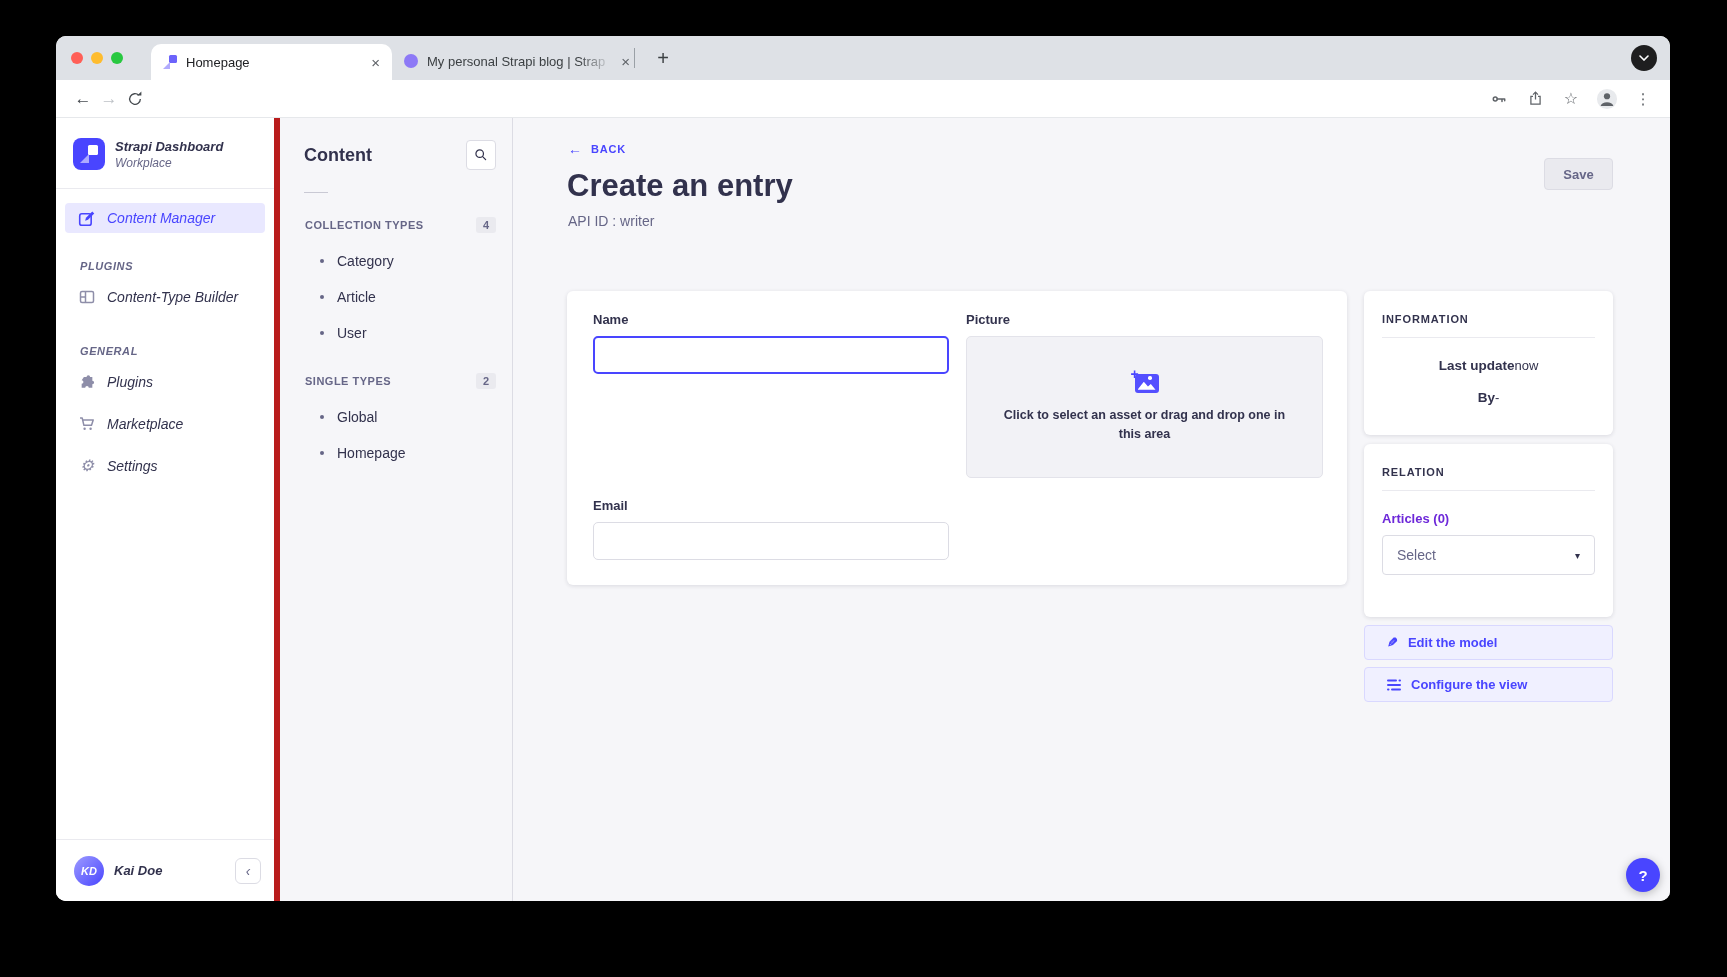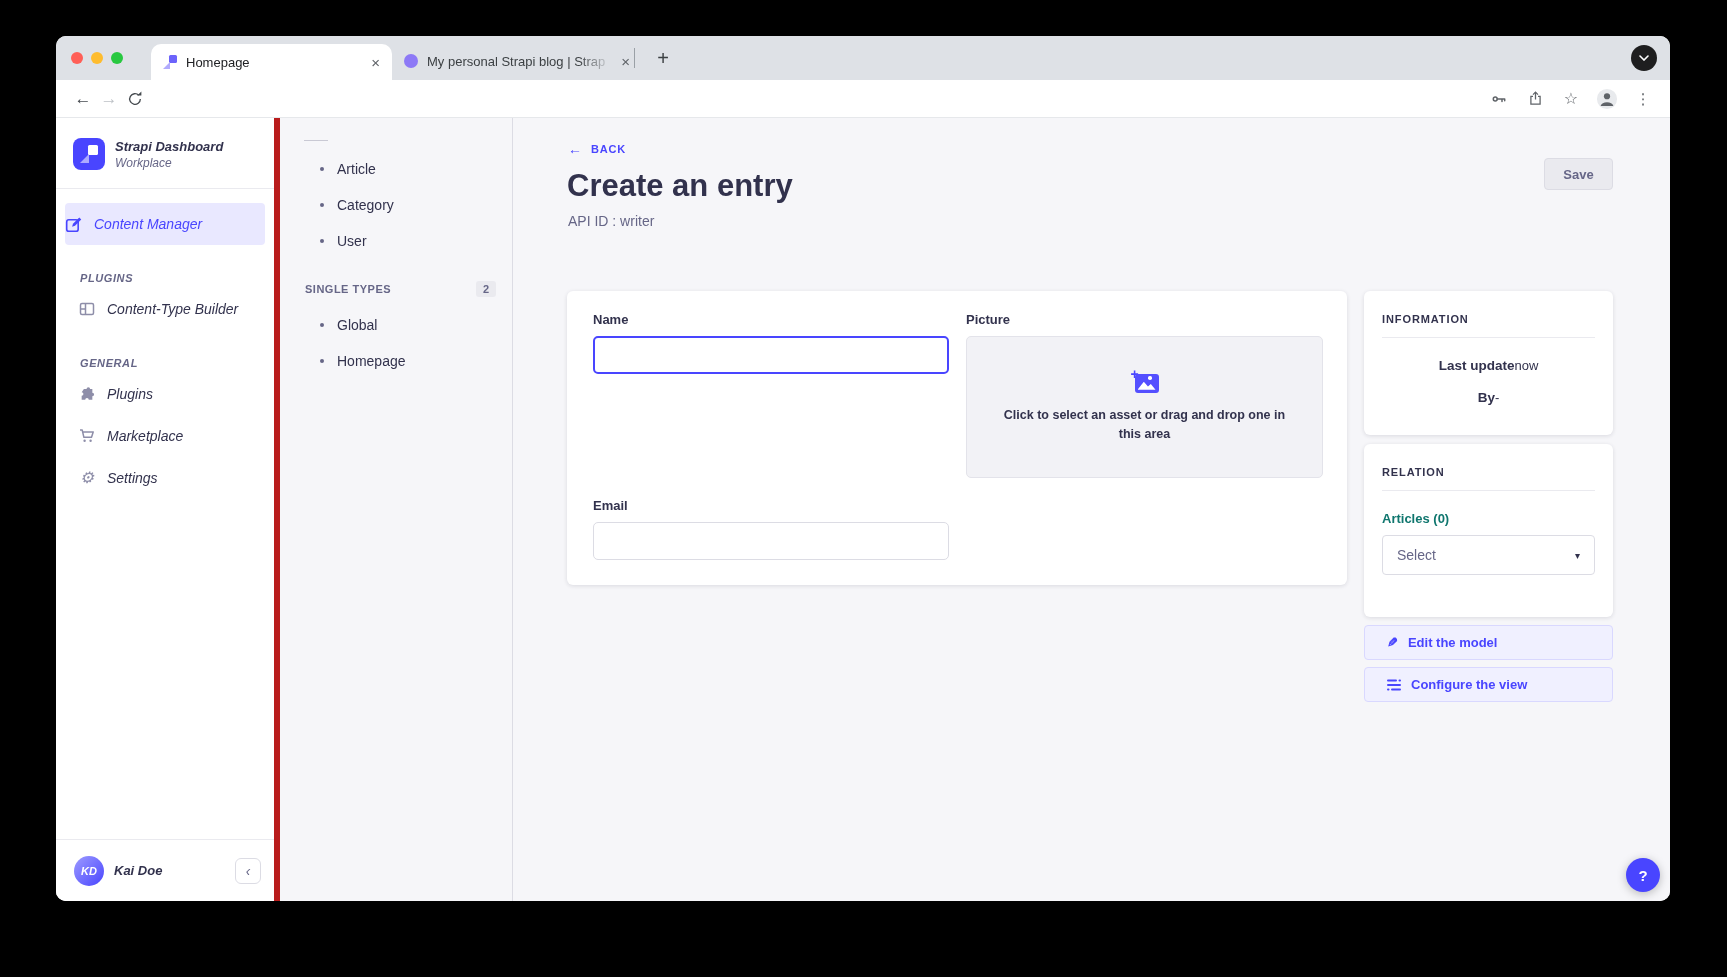--- a/index.html
+++ b/index.html
@@ -57,22 +57,22 @@
   
   .nav { width:224px; background:#fff; border-right:6px solid #b91c1c; display:flex; flex-direction:column;font-style:italic; }
   .brand { display:flex; align-items:center; gap:10px; padding:20px 14px 18px 17px; }
   .logo { width:32px; height:32px; border-radius:8px; background:#4945ff; position:relative; flex:0 0 auto; }
   .logo .sq { position:absolute; right:7px; top:7px; width:10px; height:10px; border-radius:1.5px; background:#fff; }
   .logo .tr { position:absolute; left:7px; bottom:7px; width:9px; height:9px; background:rgba(255,255,255,.55);
               clip-path:polygon(100% 0, 100% 100%, 0 100%); }
   .brand-title { font-size:13px; font-weight:700; color:#32324d; }
   .brand-sub { font-size:12px; color:#666687; margin-top:2px; }
   .nav-divider { border-top:1px solid #eaeaef; }
-  .cm-item { margin:14px 9px 0; height:42px; border-radius:4px; background:#e9e8ff;
-             display:flex; align-items:center; gap:12px; cursor:pointer; }
+  .cm-item { margin:14px 9px 0; height:30px; border-radius:4px; background:#e9e8ff;
+             display:flex; align-items:center; gap:12px; padding-left:13px; cursor:pointer; }
   .cm-item .lbl { font-size:14px; font-weight:500; color:#4945ff; }
   .sec-head { padding:27px 0 4px 24px; font-size:11px; font-weight:700; color:#666687; letter-spacing:.6px; }
   .nav-row { height:42px; display:flex; align-items:center; gap:12px; padding-left:23px;
              font-size:14px; color:#32324d; cursor:pointer; }
   .nav-row svg, .cm-item svg { flex:0 0 auto; }
   .gear-glyph { font-size:16px; color:#8e8ea9; width:16px; text-align:center; line-height:1; }
   .nav-foot { margin-top:auto; border-top:1px solid #eaeaef; height:62px; display:flex; align-items:center;
               gap:10px; padding:0 13px 0 18px; }
   .avatar { width:30px; height:30px; border-radius:50%; background:linear-gradient(135deg,#9d9bff,#4945ff);
             color:#fff; font-size:11px; font-weight:700; display:flex; align-items:center; justify-content:center; }
@@ -134,21 +134,21 @@
 
   .panel { position:absolute; left:851px; width:249px; background:#fff; border-radius:6px;
            box-shadow:0 1px 4px rgba(33,33,52,.13); padding:22px 18px; }
   .panel-info { top:173px; height:144px; }
   .panel-relation { top:326px; height:173px; }
   .panel-head { font-size:11px; font-weight:700; color:#32324d; letter-spacing:.9px; }
   .panel-divider { border-top:1px solid #eaeaef; margin:12px 0 20px; }
   .info-row { display:flex; justify-content:center; align-items:baseline; margin-bottom:17px; }
   .info-label { font-size:13.5px; font-weight:700; color:#32324d; }
   .info-value { font-size:13px; color:#32324d; }
-  .rel-label { font-size:13px; font-weight:700; color:#0f766e; margin-bottom:9px; }
+  .rel-label { font-size:13px; font-weight:700; color:#6d28d9; margin-bottom:9px; }
   .rel-select { height:40px; border:1px solid #dcdce4; border-radius:4px; background:#fff;
                 display:flex; align-items:center; justify-content:space-between; padding:0 14px; cursor:pointer; }
   .rel-select .val { font-size:14px; color:#666687; }
   .rel-chev { font-size:10px; color:#32324d; }
 
   .side-btn { position:absolute; left:851px; width:249px; height:35px; background:#f0f0ff;
               border:1px solid #d9d8ff; border-radius:4px; display:flex; align-items:center; gap:10px;
               padding-left:22px; color:#4945ff; font-size:13px; font-weight:600; cursor:pointer; }
   .btn-edit { top:507px; }
   .btn-configure { top:549px; }
@@ -283,29 +283,42 @@
       </div>
 
       <div class="nav-foot">
         <span class="avatar">KD</span>
         <span class="user-name">Kai Doe</span>
         <span class="collapse">‹</span>
       </div>
     </div>
 
     <div class="subnav">
+      <div class="subnav-head">
+        <span class="subnav-title">Content</span>
+        <span class="search-btn">
+          <svg width="14" height="14" viewBox="0 0 16 16">
+            <circle cx="6.5" cy="6.5" r="4.3" fill="none" stroke="#32324d" stroke-width="1.4"></circle>
+            <path d="M9.9 9.9l3.4 3.4" stroke="#32324d" stroke-width="1.4" stroke-linecap="round"></path>
+          </svg>
+        </span>
+      </div>
       <div class="divider-short"></div>
 
+      <div class="group-head">
+        <span class="group-label">COLLECTION TYPES</span>
+        <span class="count-badge">4</span>
+      </div>
+      <div class="sn-row">
+        <span class="sn-dot"></span>
+        <span>Category</span>
+      </div>
       <div class="sn-row">
         <span class="sn-dot"></span>
         <span>Article</span>
-      </div>
-      <div class="sn-row">
-        <span class="sn-dot"></span>
-        <span>Category</span>
       </div>
       <div class="sn-row">
         <span class="sn-dot"></span>
         <span>User</span>
       </div>
 
       <div class="group-head" style="margin-top:8px;text-align:center;">
         <span class="group-label">SINGLE TYPES</span>
         <span class="count-badge">2</span>
       </div>

